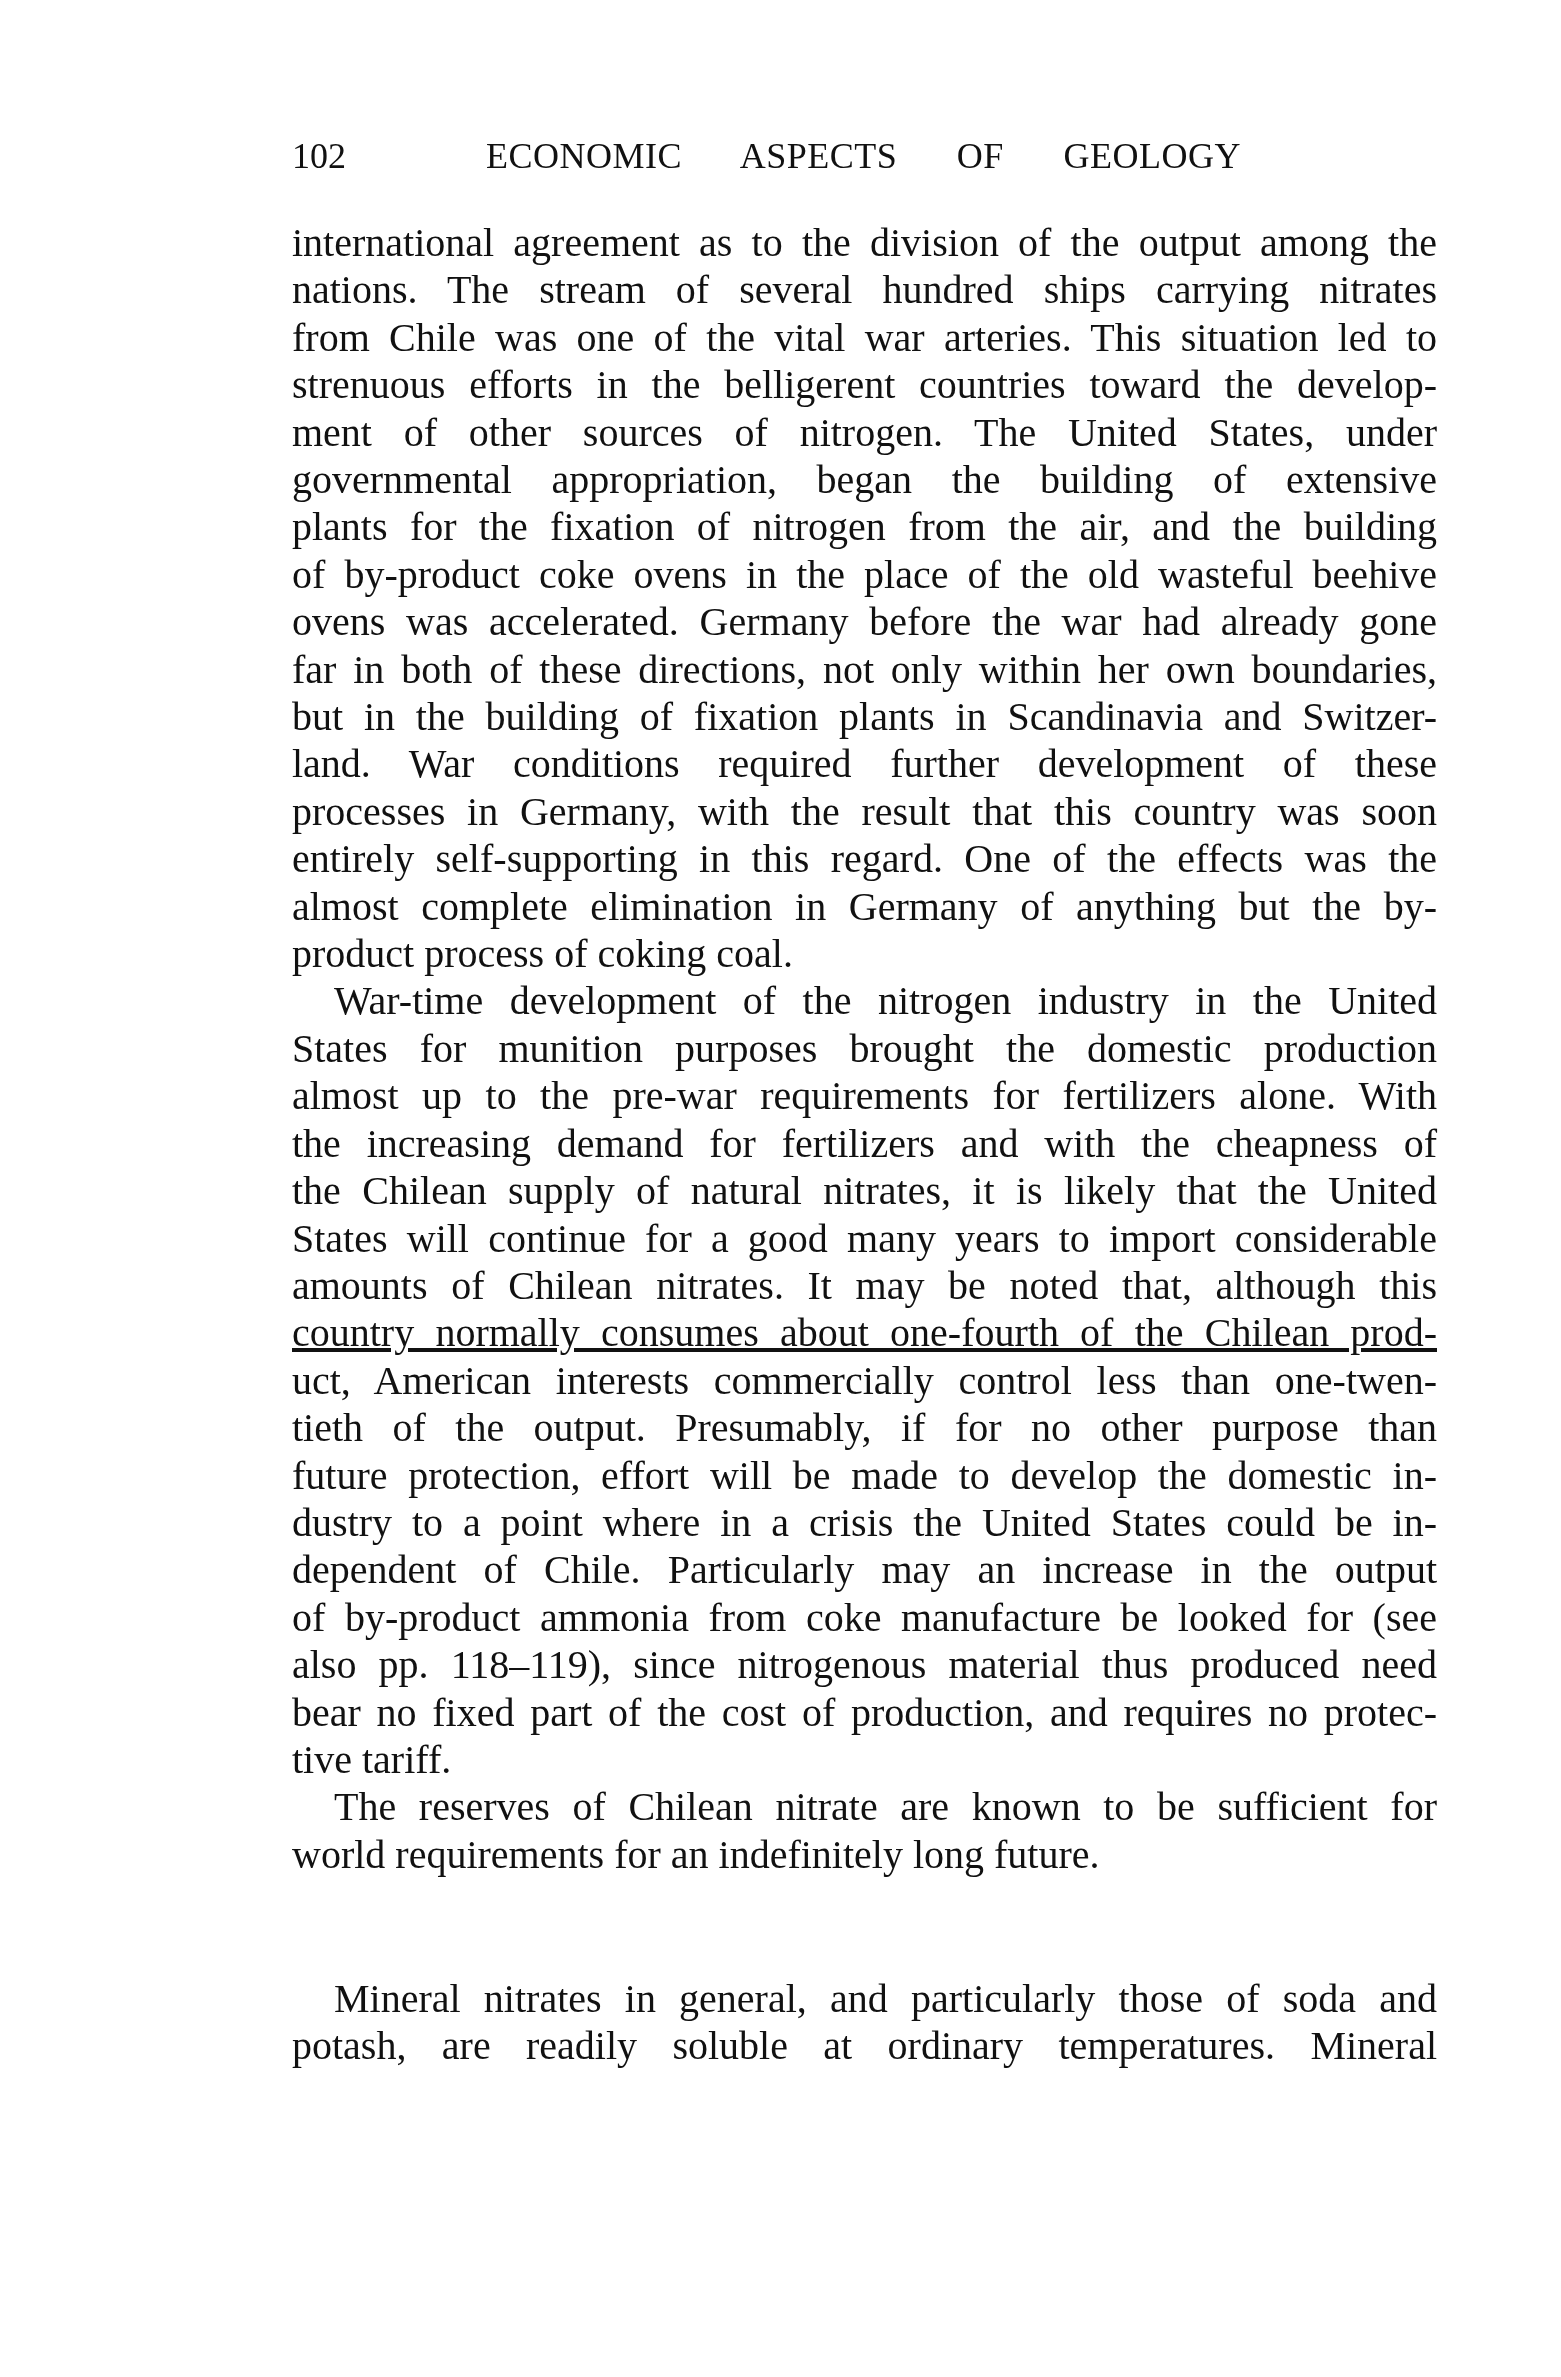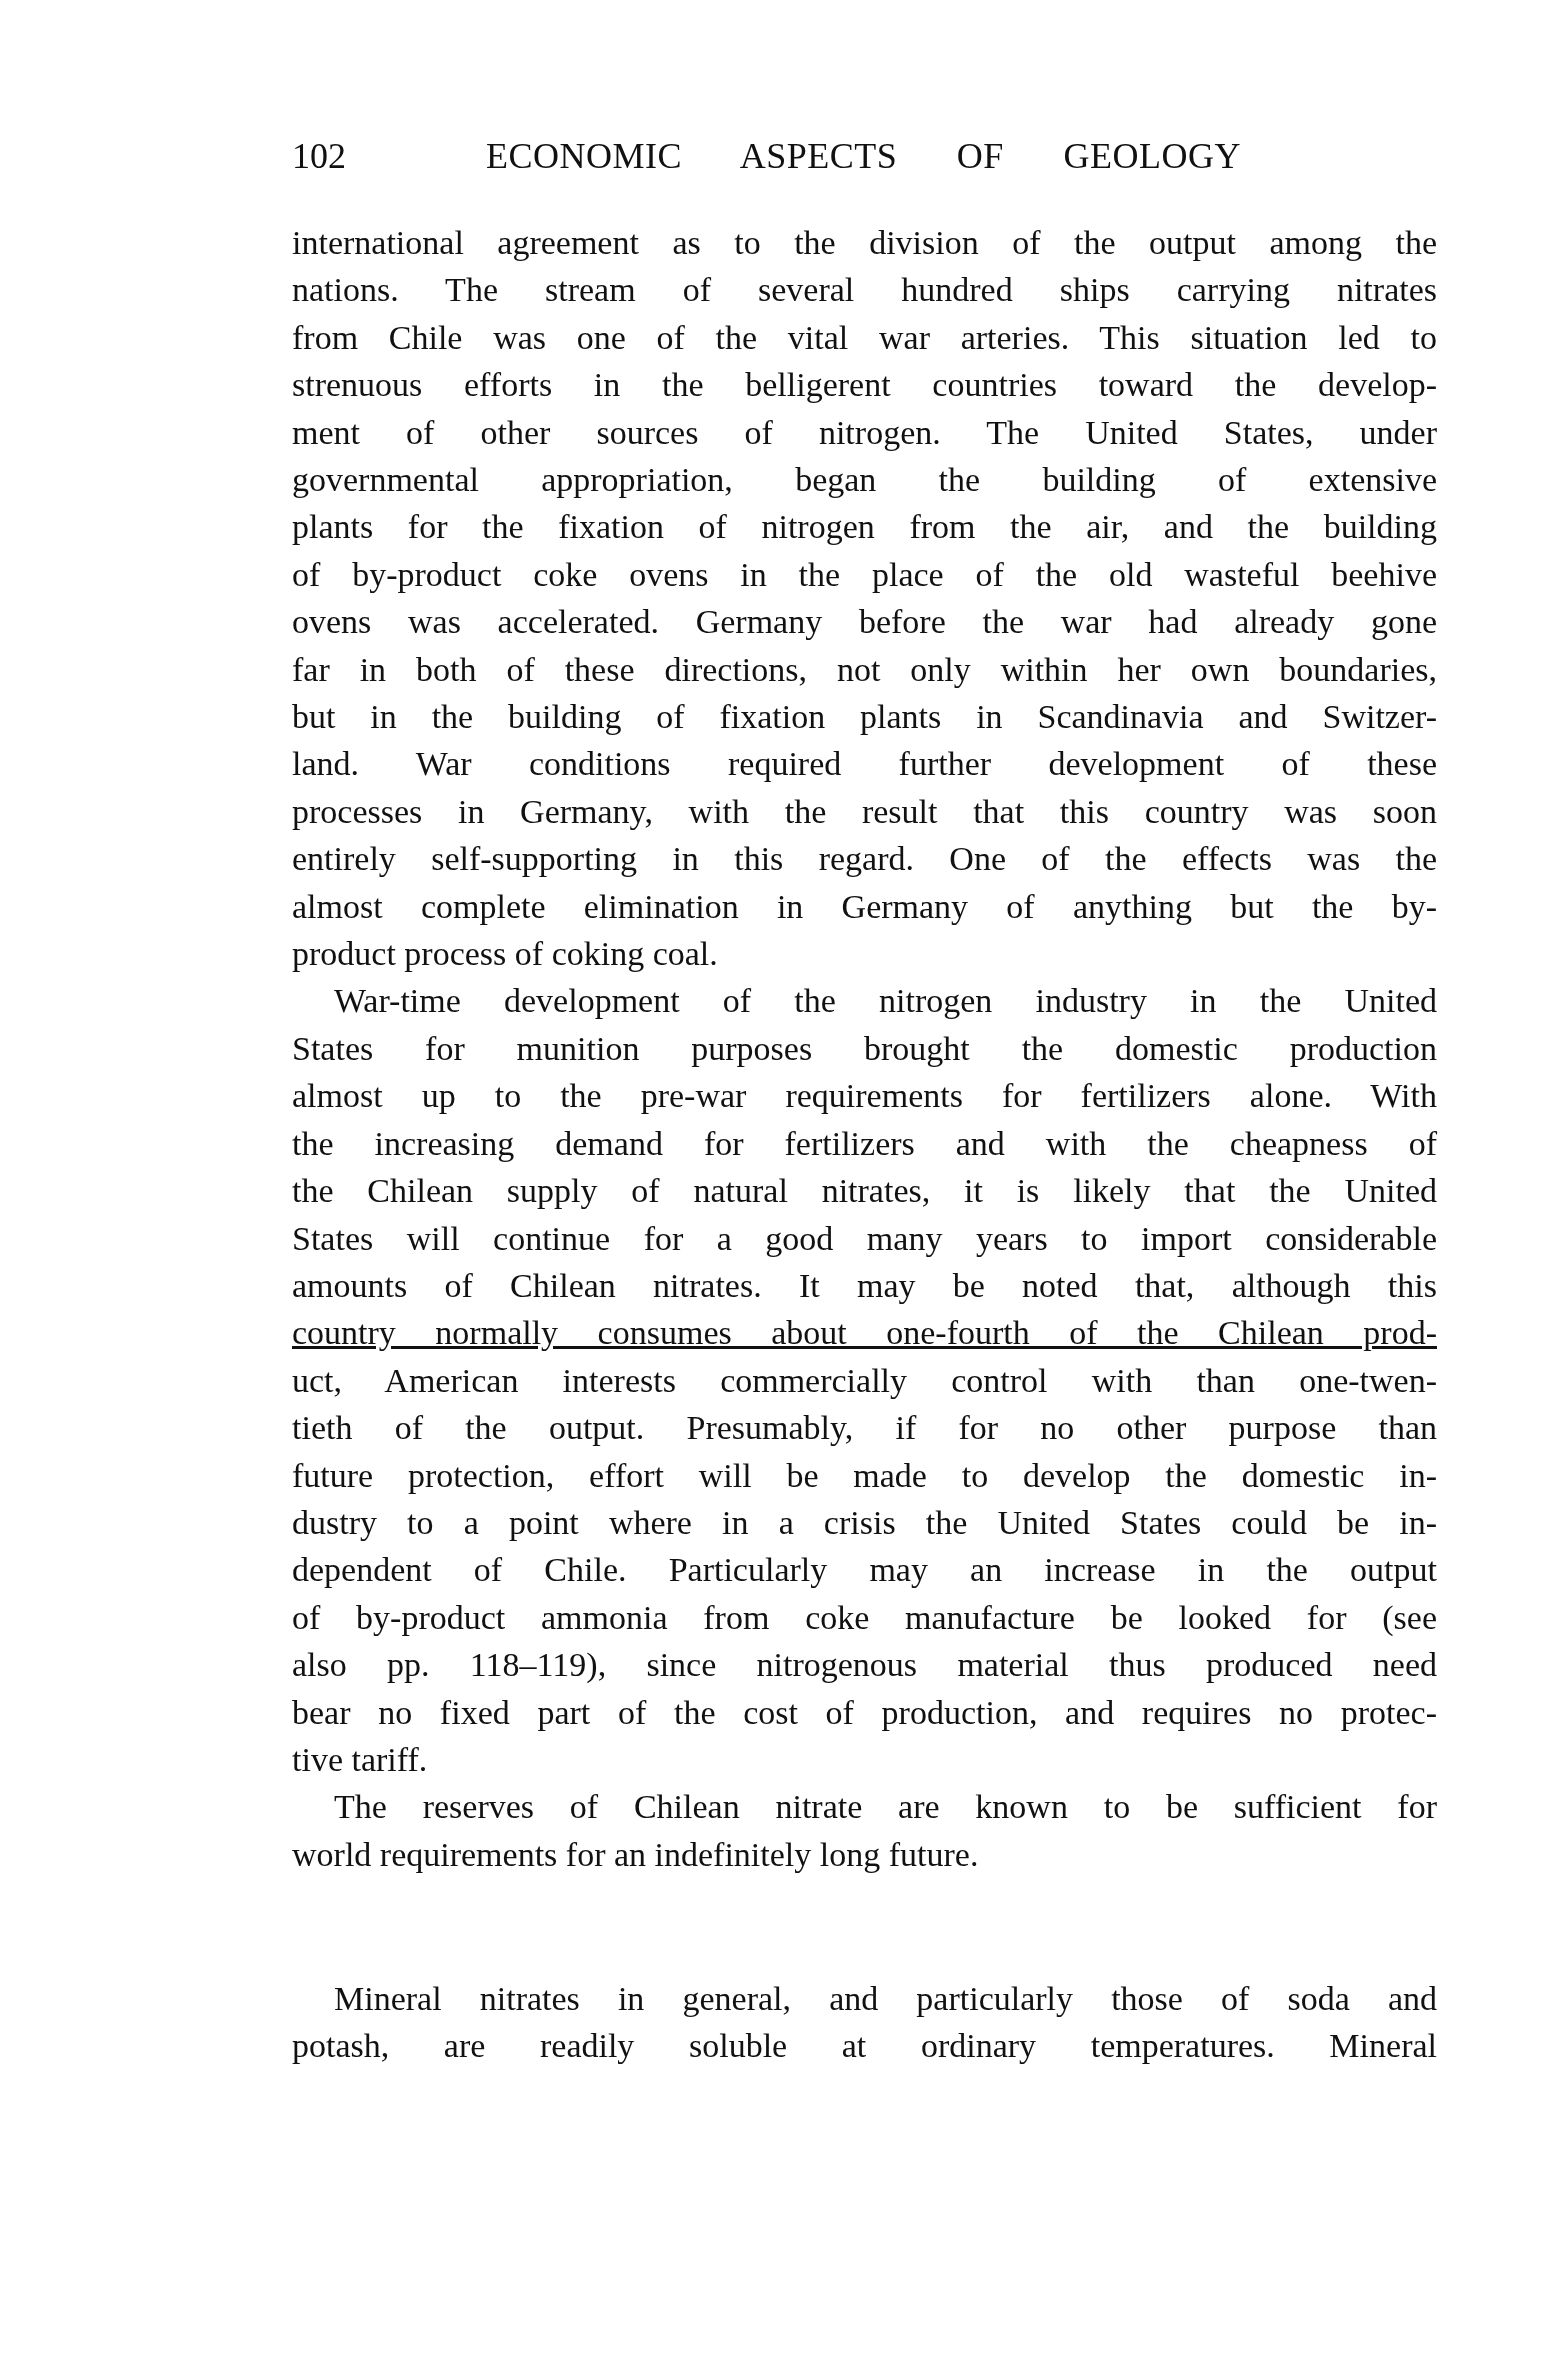--- a/index.html
+++ b/index.html
@@ -49,21 +49,21 @@
   .text-block {
     position: absolute;
     left: 256px;
     top: 0;
     width: 1145px;
   }
   .line {
     position: absolute;
     left: 0;
     height: 48px;
-    font-size: 34px;
+    font-size: 40px;
     line-height: 48px;
     white-space: nowrap;
     overflow: visible;
   }
   .line.full {
     width: 1145px;
     text-align: justify;
     text-align-last: justify;
   }
   .line.last {
@@ -116,21 +116,21 @@
       <div class="line full" style="top: 883px;">almost complete elimination in Germany of anything but the by-</div>
       <div class="line last" style="top: 930px;">product process of coking coal.</div>
       <div class="line full indent" style="top: 977px;">War-time development of the nitrogen industry in the United</div>
       <div class="line full" style="top: 1025px;">States for munition purposes brought the domestic production</div>
       <div class="line full" style="top: 1072px;">almost up to the pre-war requirements for fertilizers alone. With</div>
       <div class="line full" style="top: 1120px;">the increasing demand for fertilizers and with the cheapness of</div>
       <div class="line full" style="top: 1167px;">the Chilean supply of natural nitrates, it is likely that the United</div>
       <div class="line full" style="top: 1215px;">States will continue for a good many years to import considerable</div>
       <div class="line full" style="top: 1262px;">amounts of Chilean nitrates. It may be noted that, although this</div>
       <div class="line full" style="top: 1309px; text-decoration: underline;">country normally consumes about one-fourth of the Chilean prod-</div>
-      <div class="line full" style="top: 1357px;">uct, American interests commercially control with than one-twen-</div>
+      <div class="line full" style="top: 1357px;">uct, American interests commercially control less than one-twen-</div>
       <div class="line full" style="top: 1404px;">tieth of the output. Presumably, if for no other purpose than</div>
       <div class="line full" style="top: 1452px;">future protection, effort will be made to develop the domestic in-</div>
       <div class="line full" style="top: 1499px;">dustry to a point where in a crisis the United States could be in-</div>
       <div class="line full" style="top: 1546px;">dependent of Chile. Particularly may an increase in the output</div>
       <div class="line full" style="top: 1594px;">of by-product ammonia from coke manufacture be looked for (see</div>
       <div class="line full" style="top: 1641px;">also pp. 118–119), since nitrogenous material thus produced need</div>
       <div class="line full" style="top: 1689px;">bear no fixed part of the cost of production, and requires no protec-</div>
       <div class="line last" style="top: 1736px;">tive tariff.</div>
       <div class="line full indent" style="top: 1783px;">The reserves of Chilean nitrate are known to be sufficient for</div>
       <div class="line last" style="top: 1831px;">world requirements for an indefinitely long future.</div>

